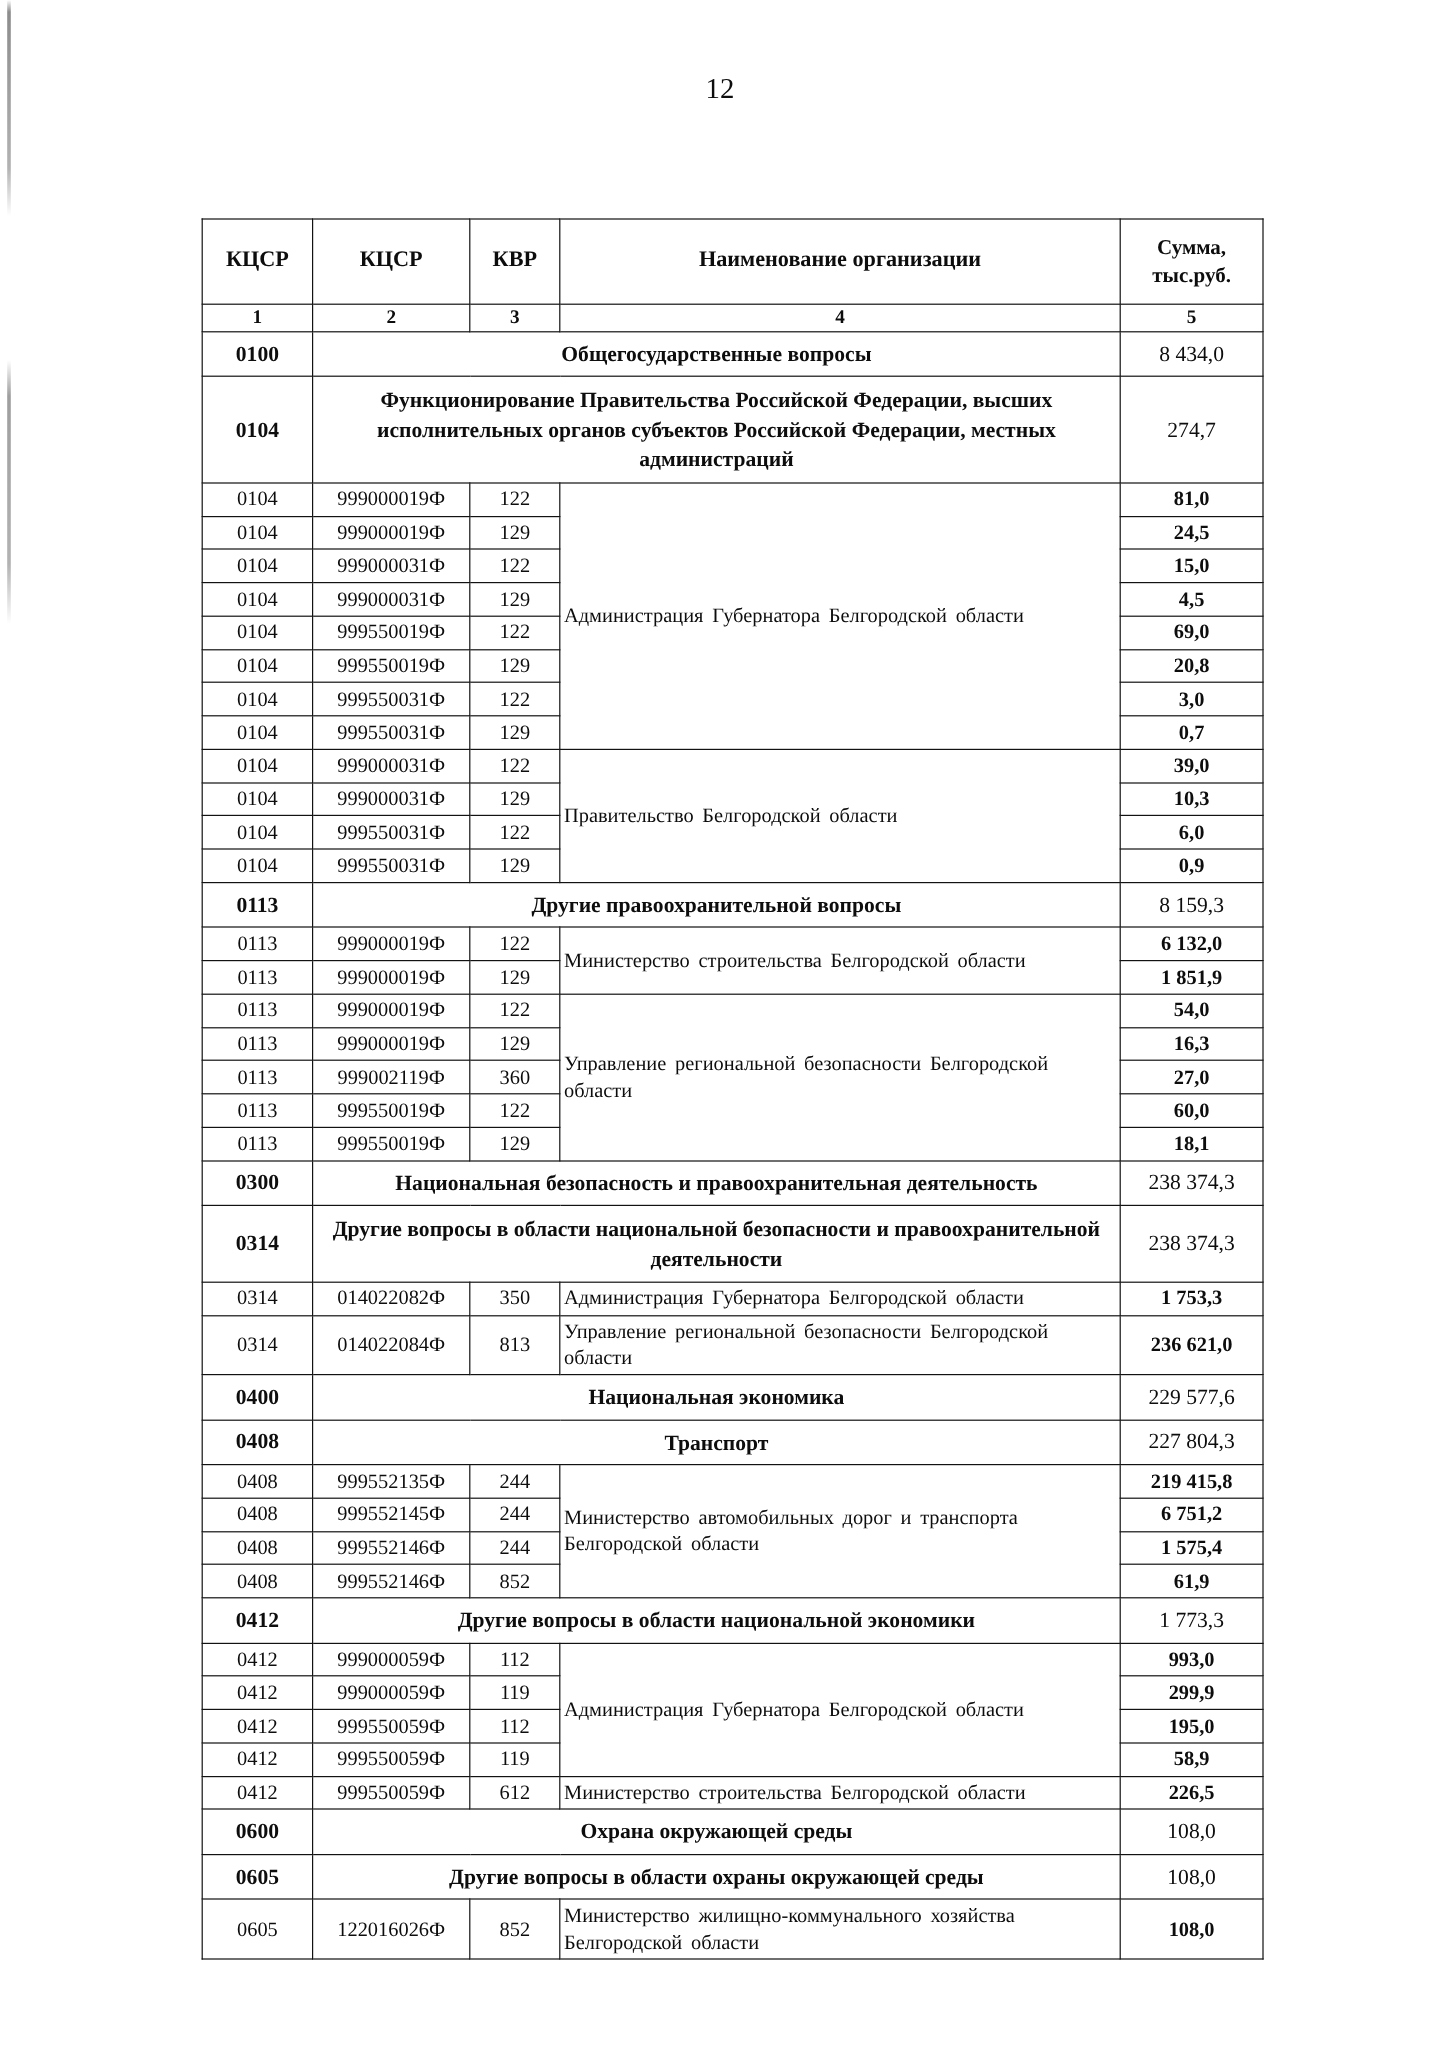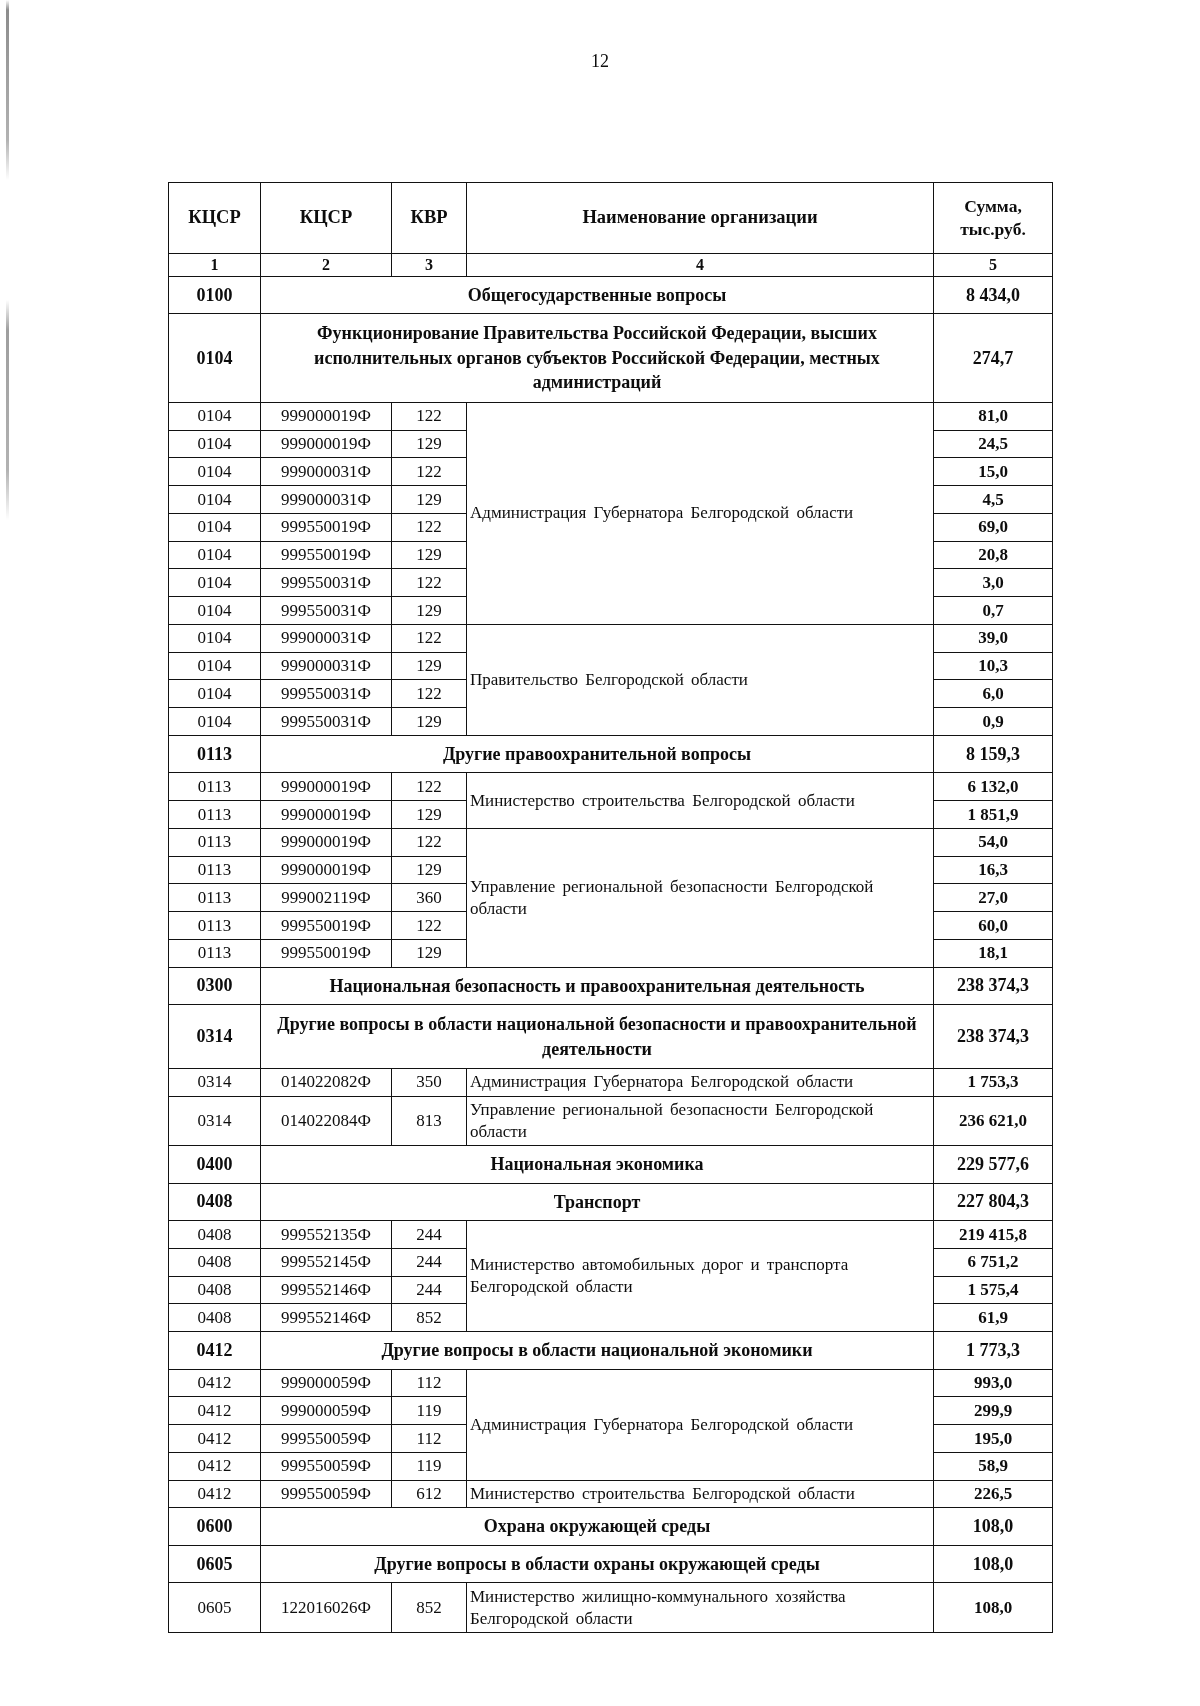--- a/index.html
+++ b/index.html
@@ -35,25 +35,25 @@
        rgba(0,0,0,0.30) 140px,
        rgba(0,0,0,0.00) 180px,
        rgba(0,0,0,0.00) 300px,
        rgba(0,0,0,0.38) 330px,
        rgba(0,0,0,0.30) 470px,
        rgba(0,0,0,0.00) 520px,
        rgba(0,0,0,0.00) 1660px);
   }
   .folio {
     position: absolute;
-    top: 51px;
+    top: 62px;
     left: 0;
     width: 1200px;
     text-align: center;
-    font-size: 18px;
+    font-size: 24px;
   }
   .doc-title {
     position: absolute;
     top: 104px;
     left: 176px;
     width: 872px;
     text-align: center;
     font-size: 20.5px;
     font-weight: bold;
     line-height: 1.42;
@@ -126,21 +126,21 @@
     word-spacing: 3px;
   }
   td.sum {
     text-align: center;
     white-space: nowrap;
   }
   tr.detail td.sum {
     font-weight: bold;
   }
   tr.group td.sum {
-    font-weight: bold;
+    font-weight: normal;
   }
   td.code, td.kcsr, td.kvr {
     white-space: nowrap;
   }
 </style>
 </head>
 <body>
 
 <div class="page">
   <div class="scan-edge"></div>

